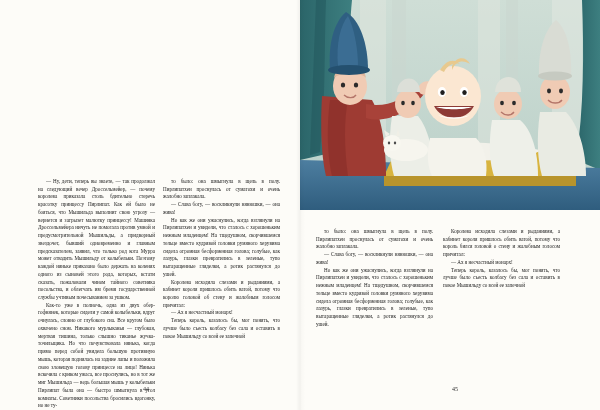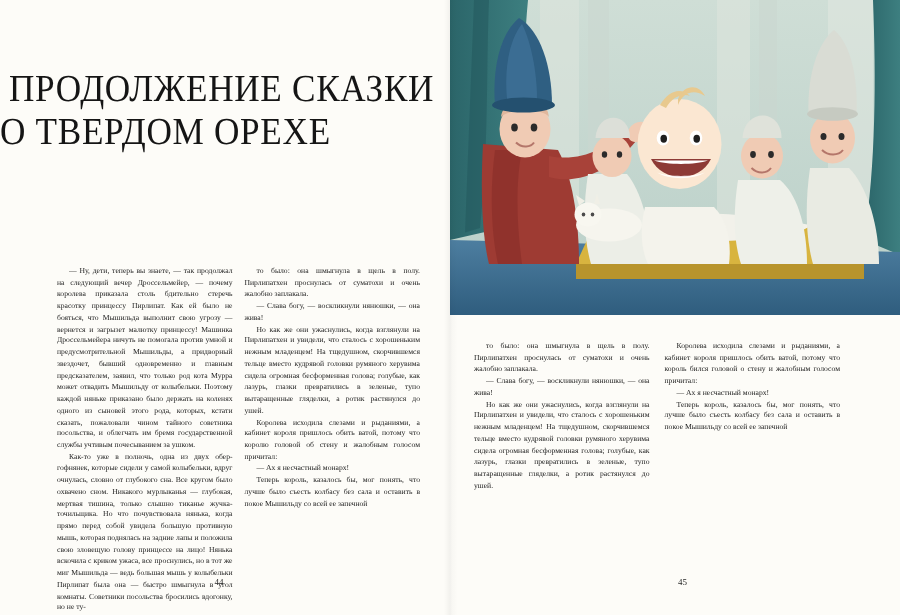--- a/index.html
+++ b/index.html
@@ -111,24 +111,20 @@
     pointer-events: none;
   }
 </style>
 </head>
 <body>
 
 <div class="spread">
 
   <div class="page page-left">
 
-    <div class="title-block">
-      <div class="title-line title-line-1">ПРОДОЛЖЕНИЕ СКАЗКИ</div>
-      <div class="title-line title-line-2">О ТВЕРДОМ ОРЕХЕ</div>
-    </div>
 
     <div class="col-text col-left-a">
       <p class="first">— Ну, дети, теперь вы знаете, — так продолжал на следующий вечер Дроссельмейер, — почему королева приказала столь бдительно стеречь красотку принцессу Пирлипат. Как ей было не бояться, что Мышильда выполнит свою угрозу — вернется и загрызет малютку принцессу! Машинка Дроссельмейера ничуть не помогала против умной и предусмотрительной Мышильды, а придворный звездочет, бывший одновременно и главным предсказателем, заявил, что только род кота Мурра может отвадить Мышильду от колыбельки. Поэтому каждой няньке приказано было держать на коленях одного из сыновей этого рода, которых, кстати сказать, пожаловали чином тайного советника посольства, и облегчать им бремя государственной службы учтивым почесыванием за ушком.</p>
       <p>Как-то уже в полночь, одна из двух обер-гофнянек, которые сидели у самой колыбельки, вдруг очнулась, словно от глубокого сна. Все кругом было охвачено сном. Никакого мурлыканья — глубокая, мертвая тишина, только слышно тиканье жучка-точильщика. Но что почувствовала нянька, когда прямо перед собой увидела большую противную мышь, которая поднялась на задние лапы и положила свою зловещую голову принцессе на лицо! Нянька вскочила с криком ужаса, все проснулись, но в тот же миг Мышильда — ведь большая мышь у колыбельки Пирлипат была она — быстро шмыгнула в угол комнаты. Советники посольства бросились вдогонку, но не ту-</p>
     </div>
 
     <div class="col-text col-left-b">
       <p class="first">то было: она шмыгнула в щель в полу. Пирлипатхен проснулась от суматохи и очень жалобно заплакала.</p>
       <p>— Слава богу, — воскликнули нянюшки, — она жива!</p>
       <p>Но как же они ужаснулись, когда взглянули на Пирлипатхен и увидели, что сталось с хорошеньким нежным младенцем! На тщедушном, скорчившемся тельце вместо кудрявой головки румяного херувима сидела огромная бесформенная голова; голубые, как лазурь, глазки превратились в зеленые, тупо вытаращенные гляделки, а ротик растянулся до ушей.</p>

